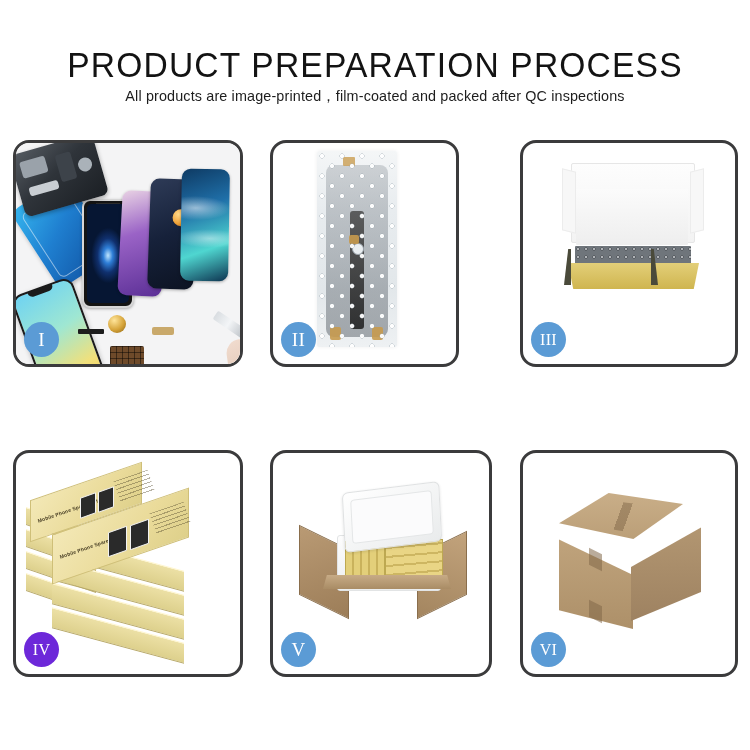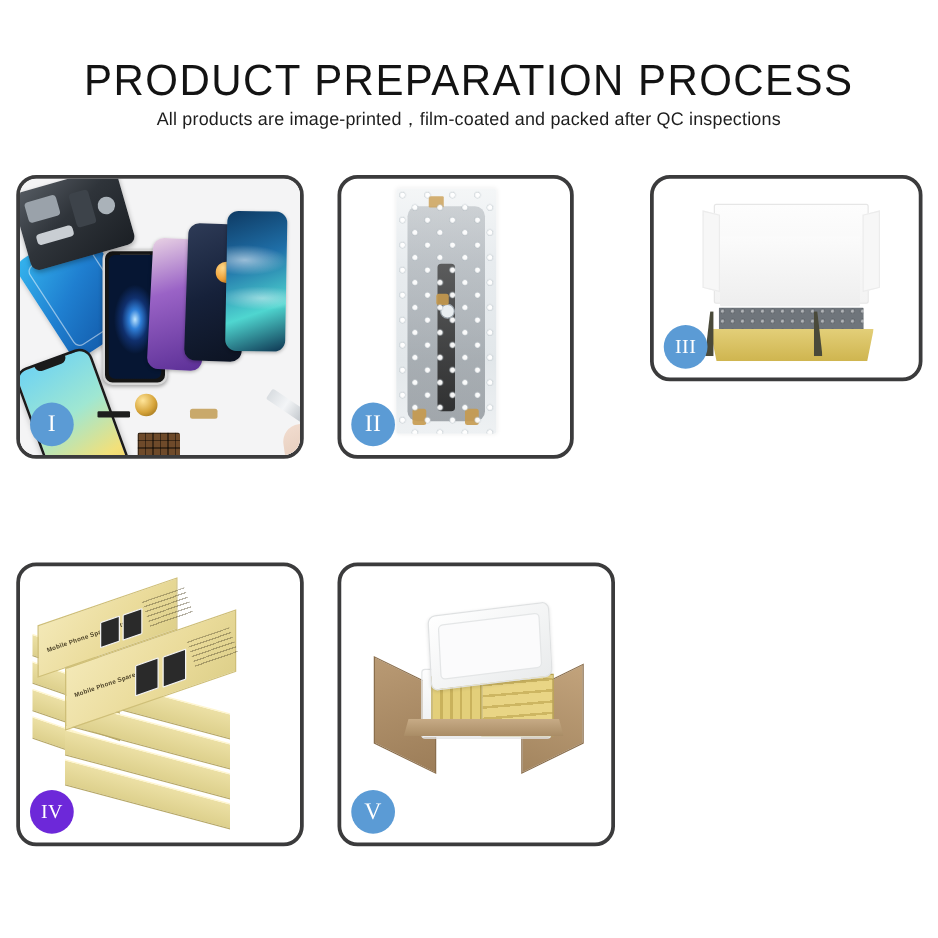--- a/index.html
+++ b/index.html
@@ -373,21 +373,21 @@
           <span class="conn c1"></span>
           <span class="conn c2"></span>
           <span class="conn c3"></span>
           <span class="tape"></span>
           <span class="bub"></span>
         </div>
       </div>
       <div class="badge" style="background:#5b9bd5;">II</div>
     </div>
 
-    <div class="panel" style="left:520px;top:140px;width:218px;height:165px;">
+    <div class="panel" style="left:520px;top:140px;width:218px;height:227px;">
       <div class="stage">
         <div style="position:absolute;left:22px;top:8px;width:132px;height:150px;">
           <span class="b3lid"></span>
           <span class="b3foam"></span>
           <span class="b3tray"></span>
           <span class="b3grey"></span>
           <span class="b3trayfront"></span>
           <span class="b3side l"></span>
           <span class="b3side r"></span>
         </div>
@@ -434,15 +434,28 @@
           <span class="v-goldA"></span>
           <span class="v-goldB"></span>
           <span class="v-rim"></span>
           <span class="v-body"></span>
           <span class="v-lid"></span>
         </div>
       </div>
       <div class="badge" style="background:#5b9bd5;">V</div>
     </div>
 
+    <div class="panel" style="left:520px;top:450px;width:218px;height:227px;">
+      <div class="stage">
+        <div style="position:absolute;left:22px;top:20px;width:170px;height:180px;">
+          <span class="c-top"></span>
+          <span class="c-seam"></span>
+          <span class="c-front"></span>
+          <span class="c-side"></span>
+          <span class="c-tape c-t1"></span>
+          <span class="c-tape c-t2"></span>
+        </div>
+      </div>
+      <div class="badge sm" style="background:#5b9bd5;">VI</div>
+    </div>
 
   </div>
 </div>
 
 </body></html>

